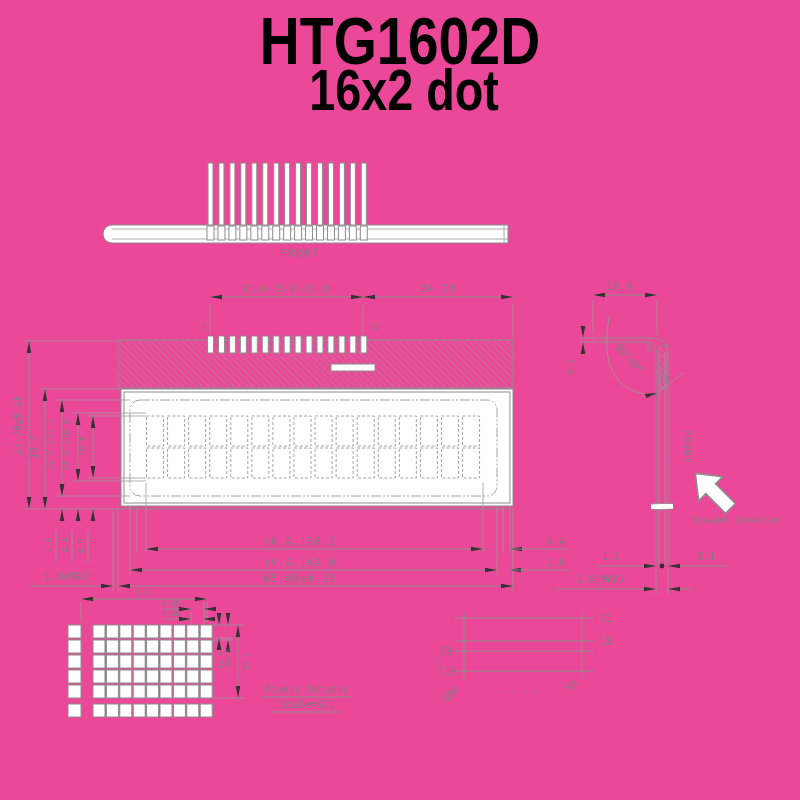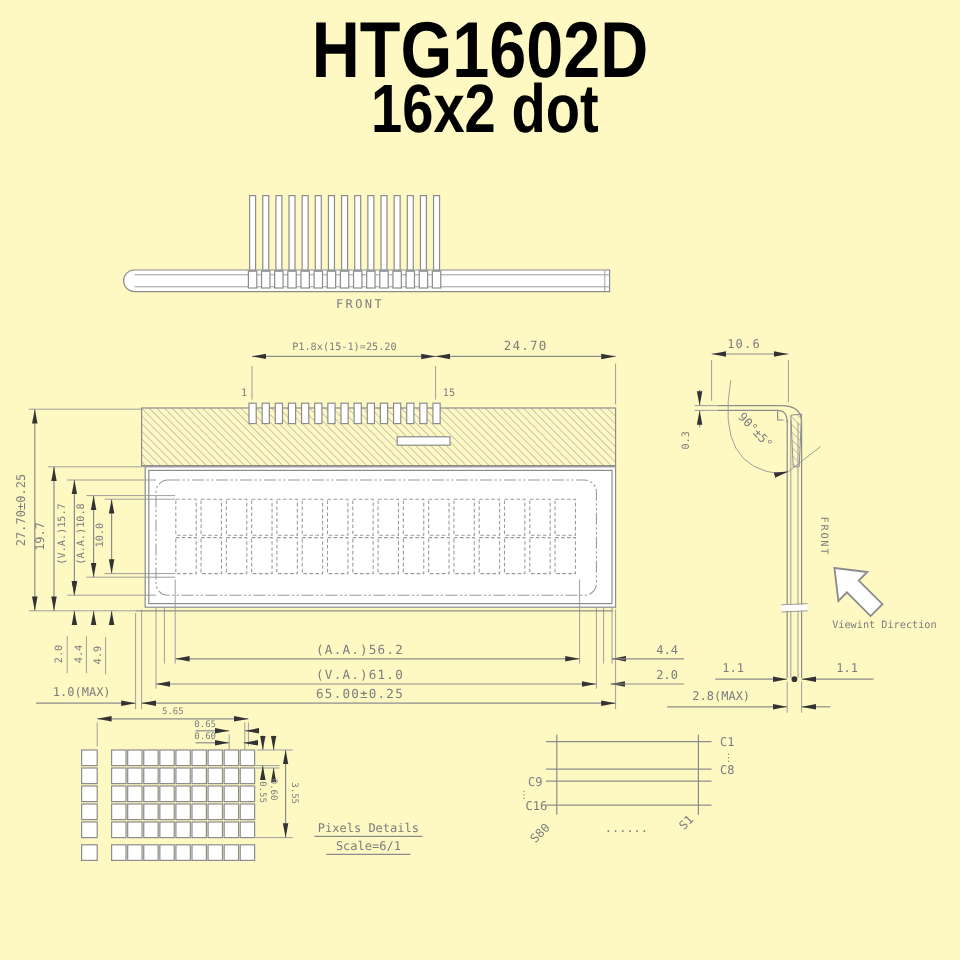--- a/index.html
+++ b/index.html
@@ -1,16 +1,16 @@
 <!DOCTYPE html>
 <html><head>
 <meta charset="utf-8">
 <style>
   html,body{margin:0;padding:0;background:#fff;}
-  #stage{position:relative;width:800px;height:800px;background:#fef9c3;overflow:hidden;
+  #stage{position:relative;width:800px;height:800px;background:#ec4899;overflow:hidden;
          font-family:"DejaVu Sans Mono","Liberation Mono",monospace;}
   svg{position:absolute;left:0;top:0;}
   .ln{stroke:#8c8c8c;stroke-width:1;fill:none;}
   .lnthin{stroke:#9a9a9a;stroke-width:0.8;fill:none;}
   .dim{stroke:#8c8c8c;stroke-width:1;fill:none;}
   .part{stroke:#8c8c8c;stroke-width:1;fill:#ffffff;}
   .partnf{stroke:#8c8c8c;stroke-width:1;fill:none;}
   .cdash{stroke:#9a9a9a;stroke-width:0.9;fill:none;stroke-dasharray:10 2 2 2 2 2;}
   text{fill:#7d7d7d;font-family:"DejaVu Sans Mono","Liberation Mono",monospace;}
   .tt{font-size:10px;}

